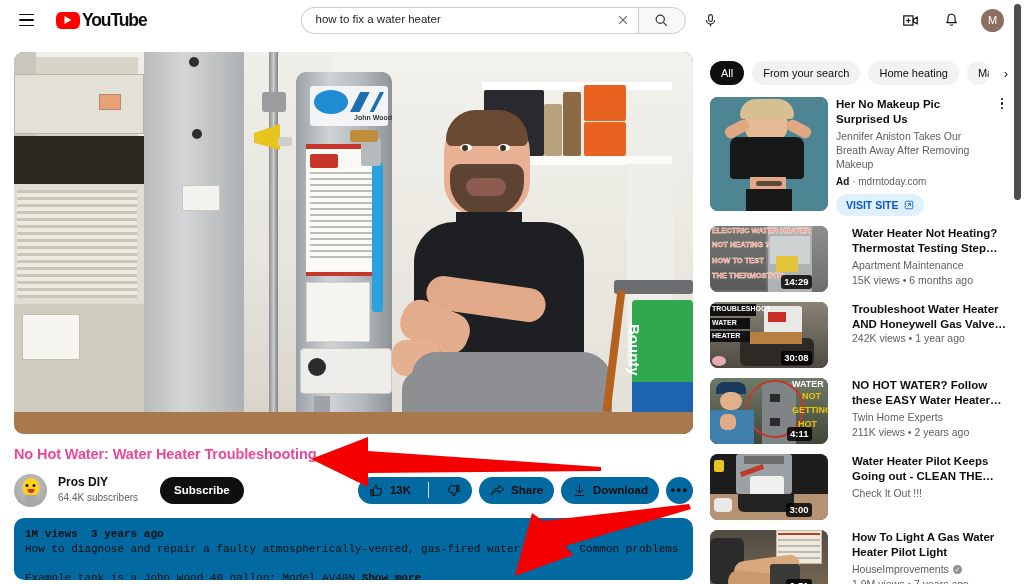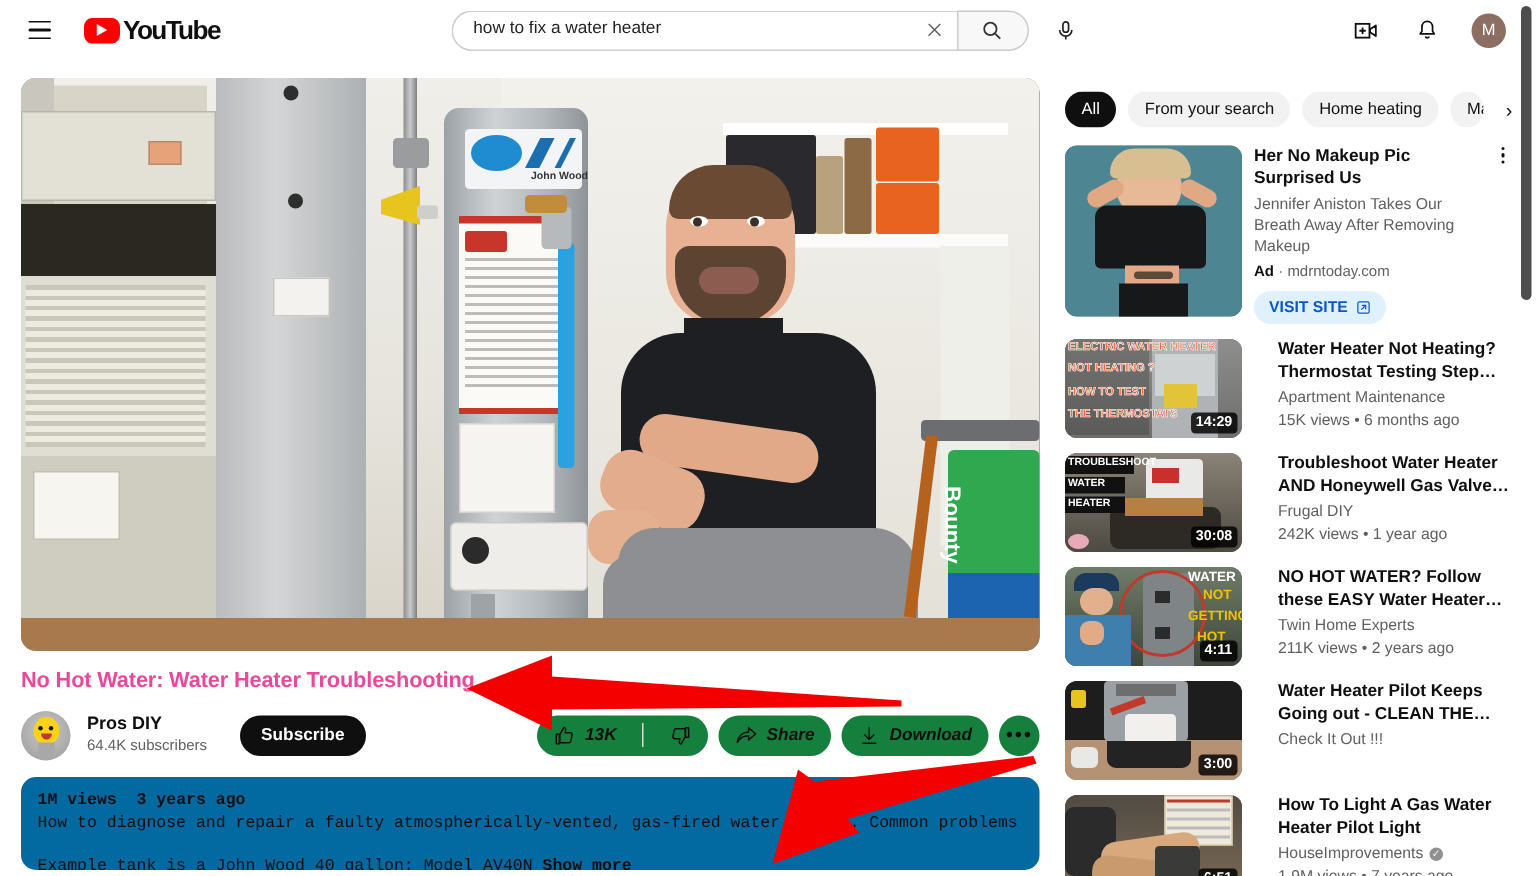--- a/index.html
+++ b/index.html
@@ -148,24 +148,24 @@
     height: 27px; padding: 0 14px;
     background: #0f0f0f; color: #fff;
     border: none; border-radius: 14px;
     font-size: 11.5px; font-weight: bold;
     font-family: "Liberation Sans", sans-serif;
     cursor: pointer; display: flex; align-items: center;
   }
 
   .actions { margin-left: auto; display: flex; align-items: center; gap: 7px; }
   .pill {
-    height: 27px; border-radius: 14px; background: #15803d;
+    height: 27px; border-radius: 14px; background: #0369a1;
     display: flex; align-items: center; padding: 0 11px;
     font-size: 11.5px; font-weight: bold; color: #0f0f0f; cursor: pointer;
-    gap: 6px; white-space: nowrap; font-style: italic;
+    gap: 6px; white-space: nowrap;
   }
   .pill.split { padding: 0; }
   .pill .seg { display: flex; align-items: center; padding: 0 11px; height: 100%; gap: 6px; }
   .pill .divider { width: 1px; height: 16px; background: #d9d9d9; }
   .pill.round { width: 27px; padding: 0; justify-content: center; }
   .dots { letter-spacing: 1.4px; font-size: 13px; line-height: 0; }
 
   .desc-box {
     margin-top: 11px; width: 679px; height: 62px;
     background: #0369a1; border-radius: 10px;
@@ -215,21 +215,21 @@
     gap: 2px; cursor: pointer;
   }
   .kebab i { width: 2.4px; height: 2.4px; background: #0f0f0f; border-radius: 50%; display: block; }
 
   .vrow { display: flex; margin-top: 10px; cursor: pointer; }
   .vthumb {
     width: 118px; height: 66px; border-radius: 8px; overflow: hidden;
     position: relative; flex-shrink: 0; background: #555;
   }
   .dur {
-    position: absolute; right: 3px; bottom: 3px;
+    position: absolute; right: 16px; bottom: 3px;
     background: rgba(0,0,0,0.82); color: #fff;
     font-size: 9.5px; font-weight: bold;
     padding: 1px 3.5px; border-radius: 3px; line-height: 12px;
   }
   .vinfo { margin-left: 24px; flex: 1; min-width: 0; }
   .vtitle {
     font-size: 11.5px; font-weight: bold; line-height: 14.5px; color: #0f0f0f;
     display: -webkit-box; -webkit-line-clamp: 2; -webkit-box-orient: vertical; overflow: hidden;
   }
   .vchan { font-size: 10.5px; color: #606060; line-height: 15px; margin-top: 3px; display:flex; align-items:center; gap:4px; }
@@ -536,23 +536,20 @@
         <div class="t-abs" style="left:0;top:16px;width:40px;height:11px;background:#111"></div>
         <div class="t-abs" style="left:0;top:29px;width:40px;height:11px;background:#111"></div>
         <div class="ovl-txt" style="left:2px;top:3px;font-size:7px;color:#fff">TROUBLESHOOT</div>
         <div class="ovl-txt" style="left:2px;top:17px;font-size:7px;color:#fff">WATER</div>
         <div class="ovl-txt" style="left:2px;top:30px;font-size:7px;color:#fff">HEATER</div>
         <div class="t-abs" style="left:2px;top:54px;width:14px;height:10px;border-radius:50%;background:#e8a9b8"></div>
         <div class="dur">30:08</div>
       </div>
       <div class="vinfo">
         <div class="vtitle">Troubleshoot Water Heater AND Honeywell Gas Valve | Step-by…</div>
-        <div class="vchan">
-            <span>Frugal DIY</span>
-          </div>
         <div class="vstats">242K views • 1 year ago</div>
       </div>
     </div>
 
     <div class="vrow">
       <div class="vthumb">
         <div class="t-abs" style="inset:0;background:linear-gradient(180deg,#6f7b68,#3e4639)"></div>
         <div class="t-abs" style="left:52px;top:4px;width:34px;height:62px;background:#7f8487;border-radius:4px 4px 0 0"></div>
         <div class="t-abs" style="left:60px;top:16px;width:10px;height:8px;background:#2b2b2b"></div>
         <div class="t-abs" style="left:60px;top:40px;width:10px;height:8px;background:#2b2b2b"></div>

